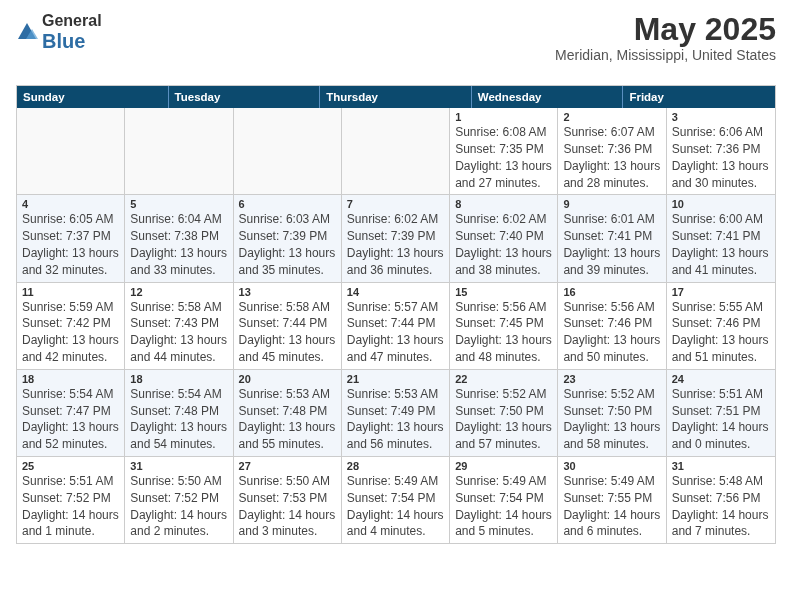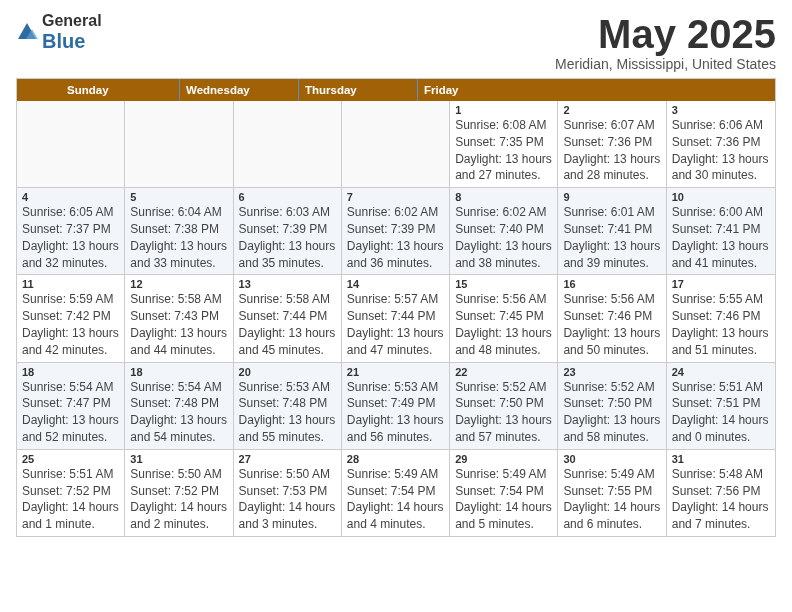--- a/index.html
+++ b/index.html
@@ -9,20 +9,21 @@
       width: 792px;
       height: 612px;
       overflow: hidden;
     }
     .page {
       width: 792px;
       height: 540px;
       padding: 12px 16px 10px 16px;
       display: flex;
       flex-direction: column;
+      gap: 16px;
     }
     .header {
       display: flex;
       justify-content: space-between;
       align-items: flex-start;
       margin-bottom: 6px;
     }
     .logo {
       display: flex;
       align-items: center;
@@ -44,40 +45,39 @@
     }
     .logo-icon {
       width: 22px;
       height: 22px;
       margin-right: 4px;
     }
     .title-block {
       text-align: right;
     }
     .main-title {
-      font-size: 40px;
+      font-size: 32px;
       font-weight: bold;
       color: #333;
       line-height: 1.1;
     }
     .subtitle {
       font-size: 14px;
       color: #555;
     }
     .calendar {
       flex: 1;
       display: flex;
       flex-direction: column;
       border: 1px solid #ccc;
     }
     .cal-header-row {
       display: grid;
-      grid-template-columns: repeat(6, 1fr);
-      background: #a16207;
-      padding-left: 44px;
+      grid-template-columns: repeat(5, 1fr);
+      background: #0c4a6e;
     }
     .cal-header-cell {
       color: #fff;
       font-size: 11.5px;
       font-weight: bold;
       padding: 5px 6px;
       border-right: 1px solid #5a8fc0;
       text-align: left;
     }
     .cal-header-cell:last-child { border-right: none; }
@@ -134,22 +134,23 @@
       </div>
     </div>
     <div class="title-block">
       <div class="main-title">May 2025</div>
       <div class="subtitle">Meridian, Mississippi, United States</div>
     </div>
   </div>
   <div class="calendar">
     <div class="cal-header-row" id="cal-header">
         <div class="cal-header-cell">Sunday</div>
+        <div class="cal-header-cell">Tuesday</div>
+        <div class="cal-header-cell">Thursday</div>
         <div class="cal-header-cell">Wednesday</div>
-        <div class="cal-header-cell">Thursday</div>
         <div class="cal-header-cell">Friday</div>
       </div>
     <div class="cal-body" id="cal-body">
         <div class="cal-week">
           <div class="cal-cell empty" style="background: rgb(249, 249, 249);"></div>
           <div class="cal-cell empty" style="background: rgb(249, 249, 249);"></div>
           <div class="cal-cell empty" style="background: rgb(249, 249, 249);"></div>
           <div class="cal-cell empty" style="background: rgb(249, 249, 249);"></div>
           <div class="cal-cell">
             <span class="day-num">1</span>

